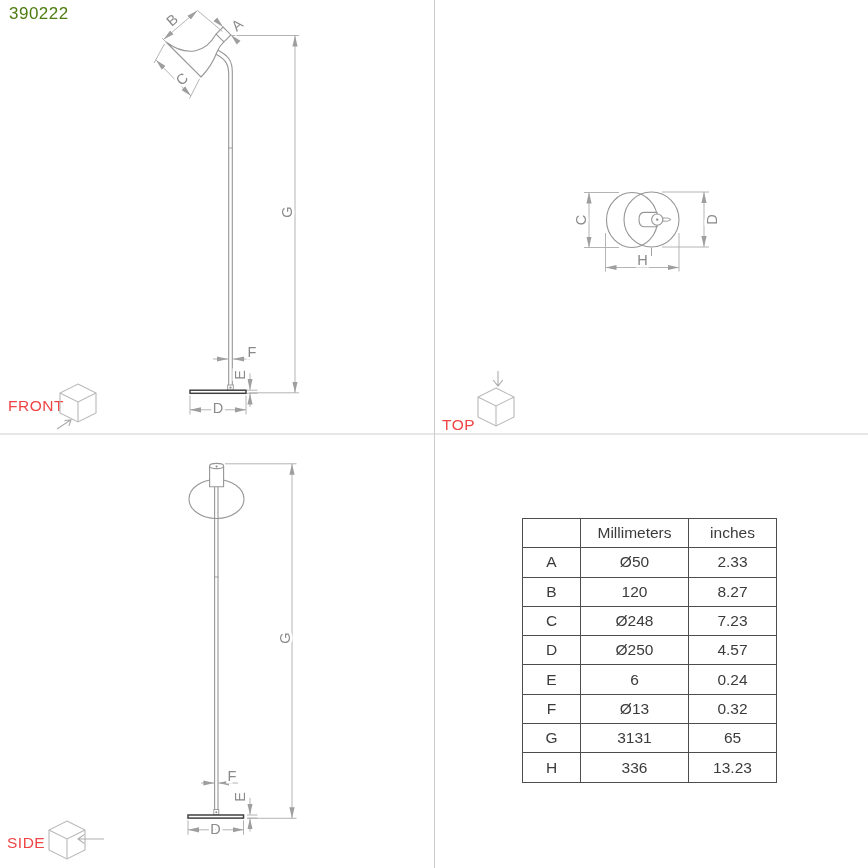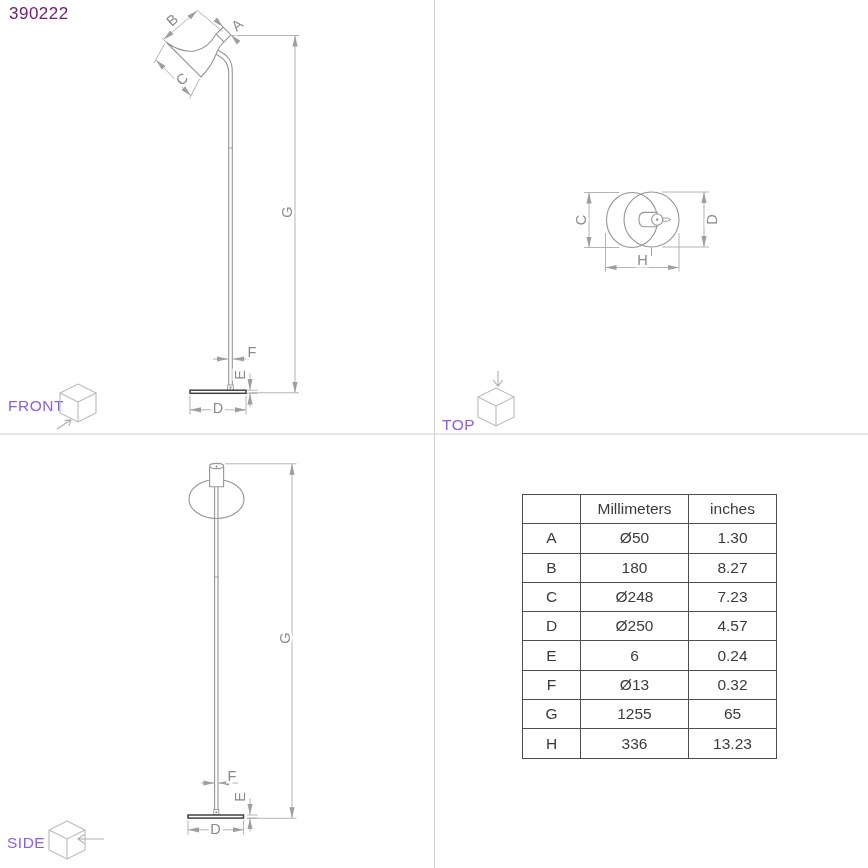--- a/index.html
+++ b/index.html
@@ -1,20 +1,20 @@
 <!DOCTYPE html>
 <html><head>
 <meta charset="utf-8">
 <style>
   html,body{margin:0;padding:0;background:#fff;}
   .canvas{position:relative;width:868px;height:868px;background:#ffffff;overflow:hidden;
           font-family:"Liberation Sans",sans-serif;}
   .abs{position:absolute;}
-  .code{font-size:17px;color:#701a75;letter-spacing:.5px;}
-  .viewlabel{font-size:15.5px;color:#8b5cf6;letter-spacing:.5px;}
+  .code{font-size:17px;color:#4d7c0f;letter-spacing:.5px;}
+  .viewlabel{font-size:15.5px;color:#ef4444;letter-spacing:.5px;}
   svg text{font-family:"Liberation Sans",sans-serif;}
   table.dims{border-collapse:collapse;table-layout:fixed;width:254px;}
   table.dims td{border:1.4px solid #4d4d4d;text-align:center;vertical-align:middle;
                 font-size:15.5px;color:#3b3b3b;padding:0;height:28.3px;overflow:hidden;}
 </style>
 </head>
 <body>
 
 <div class="canvas">
 
@@ -181,40 +181,40 @@
 
   <div class="abs viewlabel" style="left:7px;top:834px;text-align:center;">SIDE</div>
   <svg class="abs" style="left:44px;top:818px;" width="62" height="48" viewBox="0 0 62 48">
     <g stroke="#b8b8b8" fill="none" stroke-width="1.1">
       <path d="M23,3 L41,12 L41,32 L23,41 L5,32 L5,12 Z"></path>
       <path d="M5,12 L23,21 L41,12 M23,21 L23,41"></path>
       <path stroke="#adadad" d="M60,21 L34,21 M40.5,16.4 L34,21 L40.5,25.6"></path>
     </g>
   </svg>
 
-  <table class="dims abs" style="left:522px;top:494px;border-radius:23px;">
+  <table class="dims abs" style="left:522px;top:518px;border-radius:23px;">
     <colgroup>
         <col style="width:58px">
         <col style="width:108px">
         <col style="width:88px">
       </colgroup>
     <tbody>
         <tr>
       <td></td>
       <td>Millimeters</td>
       <td>inches</td>
     </tr>
     <tr>
       <td>A</td>
       <td>Ø50</td>
-      <td>1.30</td>
+      <td>2.33</td>
     </tr>
     <tr>
       <td>B</td>
-      <td>180</td>
+      <td>120</td>
       <td>8.27</td>
     </tr>
     <tr>
       <td>C</td>
       <td>Ø248</td>
       <td>7.23</td>
     </tr>
     <tr>
       <td>D</td>
       <td>Ø250</td>
@@ -225,21 +225,21 @@
       <td>6</td>
       <td>0.24</td>
     </tr>
     <tr>
       <td>F</td>
       <td>Ø13</td>
       <td>0.32</td>
     </tr>
     <tr>
       <td>G</td>
-      <td>1255</td>
+      <td>3131</td>
       <td>65</td>
     </tr>
     <tr>
       <td>H</td>
       <td>336</td>
       <td>13.23</td>
     </tr>
   </tbody>
     </table>
 

